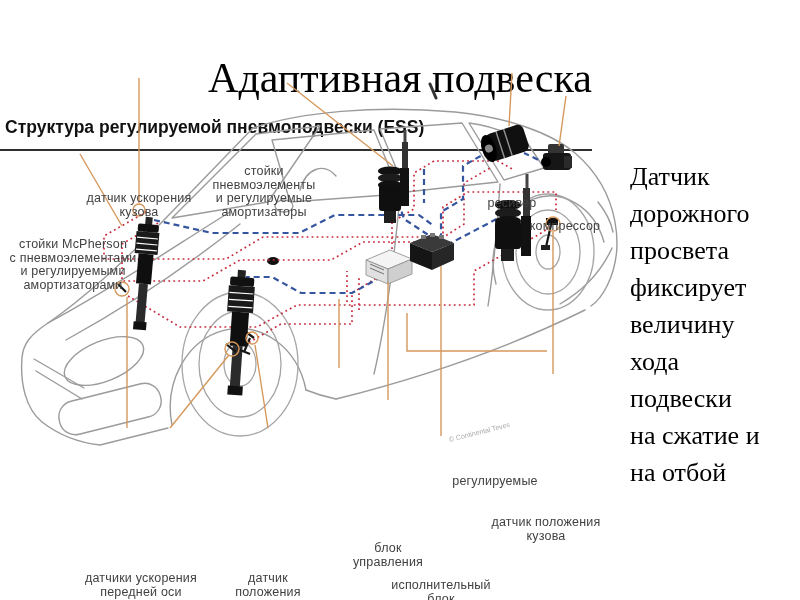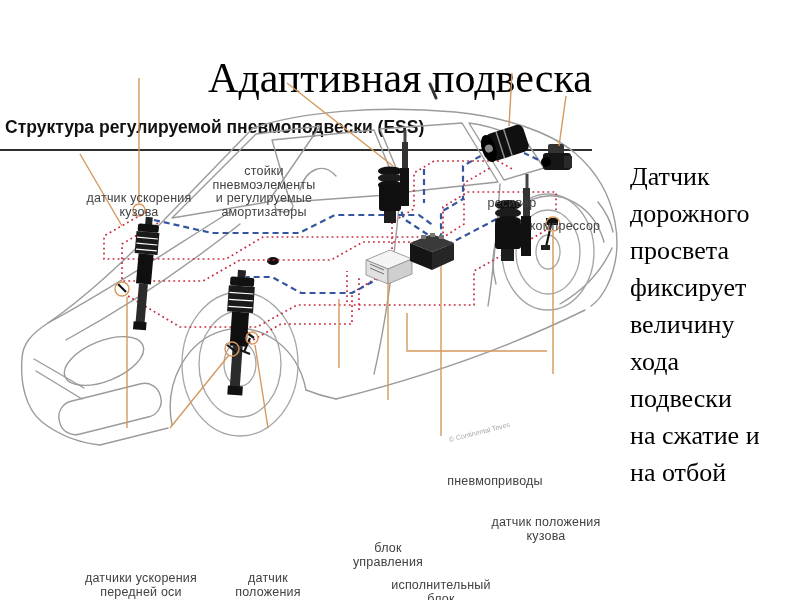--- a/index.html
+++ b/index.html
@@ -181,29 +181,33 @@
         <path d="M268,556 L255,473"></path>
         <path d="M553,502 L553,360"></path>
         <circle cx="139" cy="338" r="6"></circle>
         <circle cx="122" cy="417" r="7"></circle>
         <circle cx="232" cy="477" r="7"></circle>
         <circle cx="252" cy="466" r="6"></circle>
         <circle cx="553" cy="352" r="7"></circle>
       </g>
     </svg>
 
+    <div class="lbl" style="left:3px;top:226px;width:140px;">стойки McPherson
+с пневмоэлементами
+и регулируемыми
+амортизаторами</div>
     <div class="lbl" style="left:69px;top:180px;width:140px;">датчик ускорения
 кузова</div>
     <div class="lbl" style="left:194px;top:153px;width:140px;">стойки
 пневмоэлементы
 и регулируемые
 амортизаторы</div>
     <div class="lbl" style="left:472px;top:185px;width:80px;">ресивер</div>
     <div class="lbl" style="left:515px;top:208px;width:100px;">компрессор</div>
-    <div class="lbl" style="left:435px;top:463px;width:120px;">пневмоприводы</div>
+    <div class="lbl" style="left:435px;top:463px;width:120px;">регулируемые</div>
     <div class="lbl" style="left:328px;top:530px;width:120px;">блок
 управления</div>
     <div class="lbl" style="left:71px;top:560px;width:140px;">датчики ускорения
 передней оси</div>
     <div class="lbl" style="left:208px;top:560px;width:120px;">датчик
 положения
 кузова</div>
     <div class="lbl" style="left:381px;top:567px;width:120px;">исполнительный
 блок</div>
     <div class="lbl" style="left:476px;top:504px;width:140px;">датчик положения

